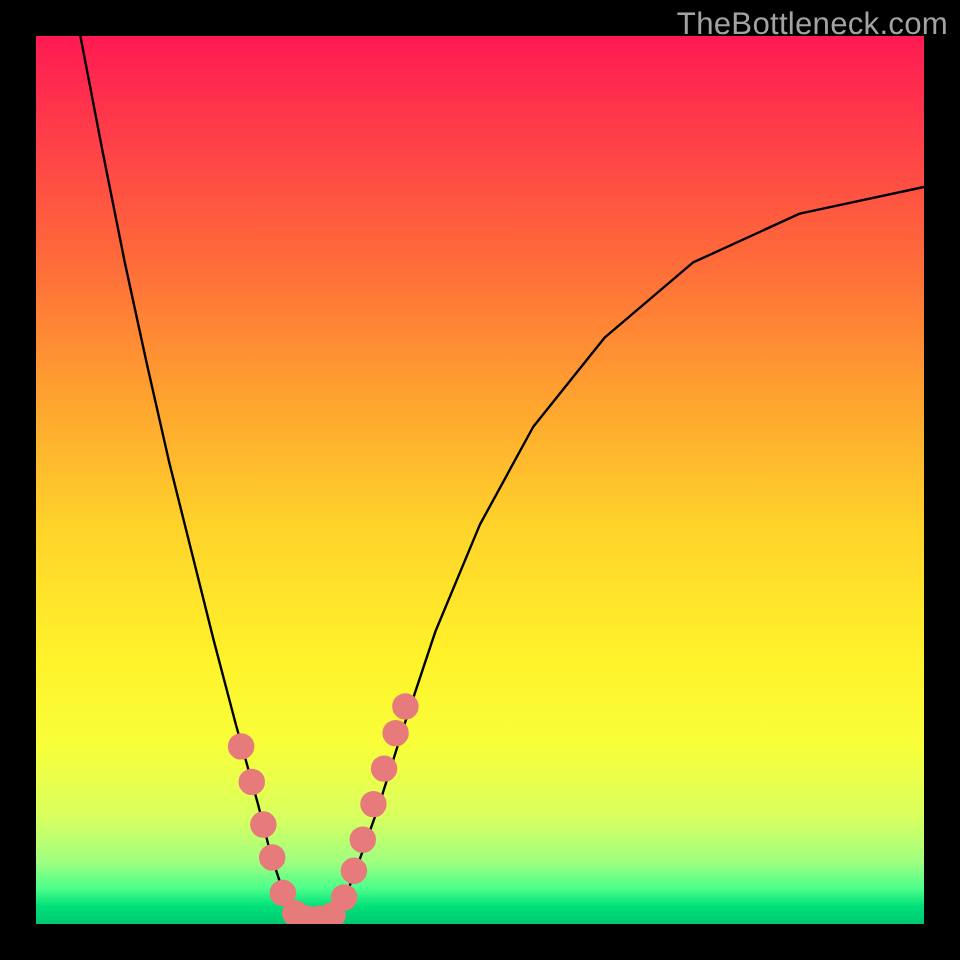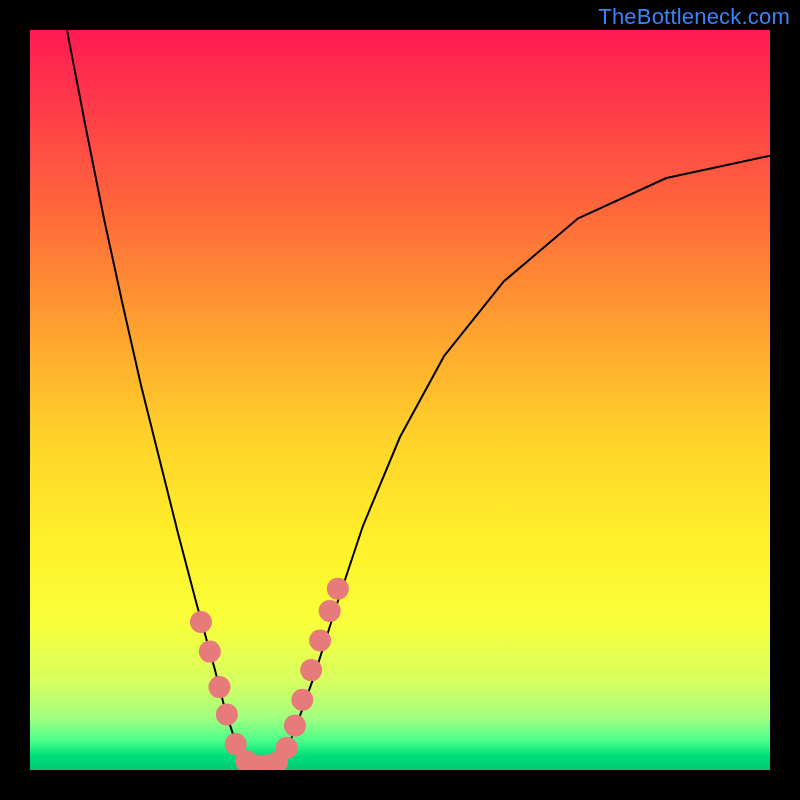--- a/index.html
+++ b/index.html
@@ -45,22 +45,22 @@
       #a0ff80 93%,
       #4cff8a 96%,
       #00e07a 98%,
       #00c870 100%
     );
   }
   .watermark {
     position: absolute;
     top: 4px;
     right: 10px;
-    color: #3b82f6;
-    font-size: 22px;
+    color: #a3a3a3;
+    font-size: 26px;
     font-weight: 500;
     letter-spacing: 0.2px;
     user-select: none;
   }
   svg.overlay {
     position: absolute;
     left: 0;
     top: 0;
   }
 </style>

